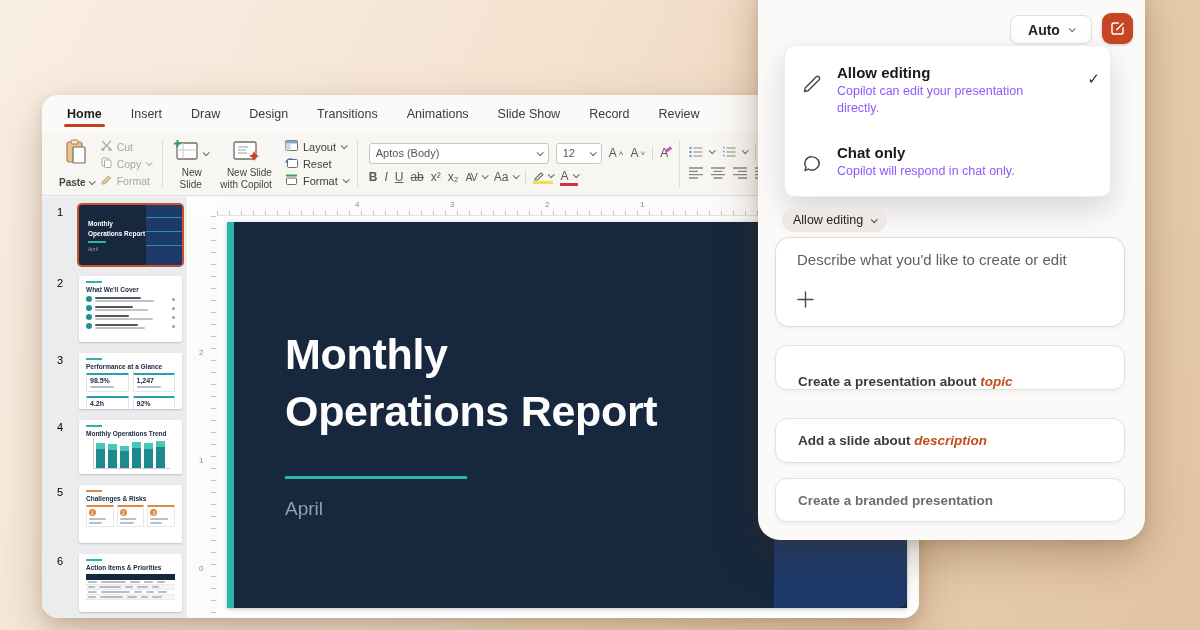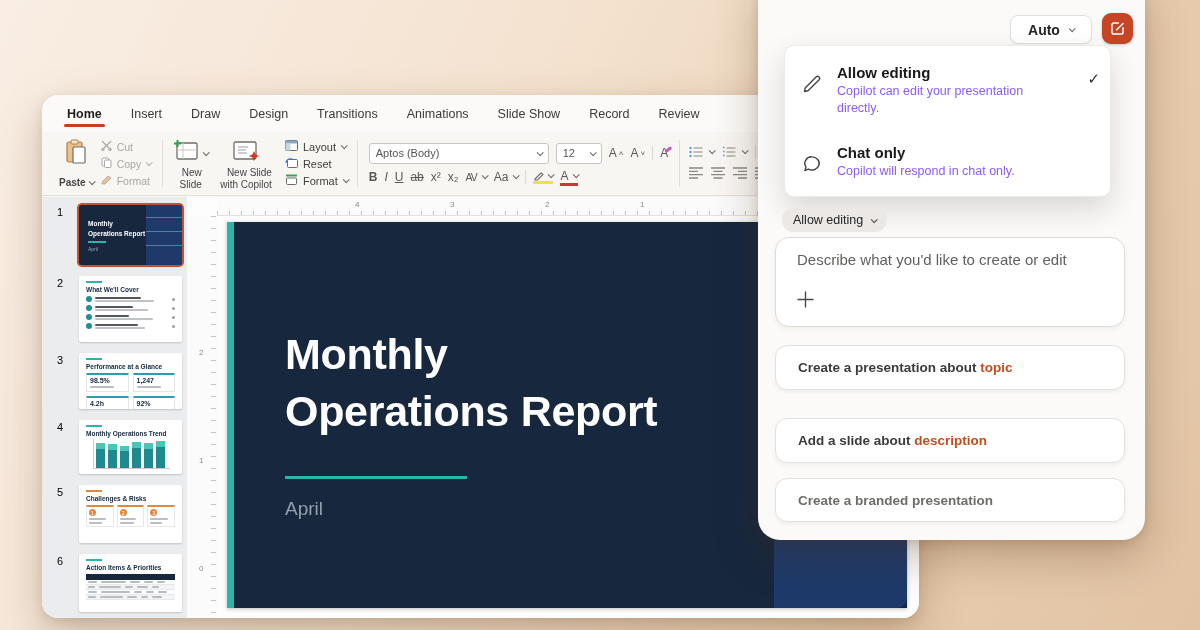--- a/index.html
+++ b/index.html
@@ -125,21 +125,21 @@
   .mode-pill { position:absolute; left:24px; top:232px; height:24px; padding:0 11px; border-radius:12px; background:#ebe8e5;
     display:flex; align-items:center; gap:8px; font-size:12.5px; color:#252423; }
   .mode-pill .chev { border-color:#4a4847; }
   .composer { position:absolute; left:17px; top:261px; width:350px; height:90px; background:#fff; border:1px solid #dfdcd8; border-radius:14px; box-shadow:0 2px 5px rgba(0,0,0,.05); }
   .composer textarea { position:absolute; left:21px; top:13px; width:310px; height:30px; border:none; outline:none; resize:none;
     font-family:"Liberation Sans",sans-serif; font-size:15px; color:#3b3a39; background:transparent; }
   .composer textarea::placeholder { color:#615f5d; opacity:1; }
   .plus { position:absolute; left:19px; top:51px; }
   .sug { position:absolute; left:17px; width:350px; height:45px; background:#fff; border:1px solid #e4e2de; border-radius:12px;
     display:flex; align-items:center; padding-left:22px; font-size:13.5px; font-weight:600; color:#3c3b39; box-shadow:0 2px 4px rgba(0,0,0,.05); }
-  .sug .hl { color:#c24e1d; white-space:pre; }
+  .sug .hl { color:#c24e1d; white-space:pre;font-style:italic; }
   .sug.muted { color:#6f6d6a; }
 </style>
 </head>
 <body>
 
 <div class="pp-window">
 
   <div class="tab-row">
     <div class="tab active">Home</div>
     <div class="tab">Insert</div>
@@ -569,21 +569,21 @@
 
   <div class="composer">
     <textarea placeholder="Describe what you'd like to create or edit" style=""></textarea>
     <span class="plus">
       <svg width="21" height="21" viewBox="0 0 21 21" stroke="#4c4a48" stroke-width="1.4" stroke-linecap="round">
           <path d="M10.5 3v15M3 10.5h15"></path>
         </svg>
     </span>
   </div>
 
-  <div class="sug" style="top:369px;">
+  <div class="sug" style="top:369px;align-items:flex-end;">
     <span style="white-space:pre">Create a presentation about </span>
       <span class="hl">topic</span>
   </div>
   <div class="sug muted" style="top:502px;height:44px;">
     <span>Create a branded presentation</span>
   </div>
   <div class="sug" style="top:442px;">
     <span style="white-space:pre">Add a slide about </span>
       <span class="hl">description</span>
   </div>

